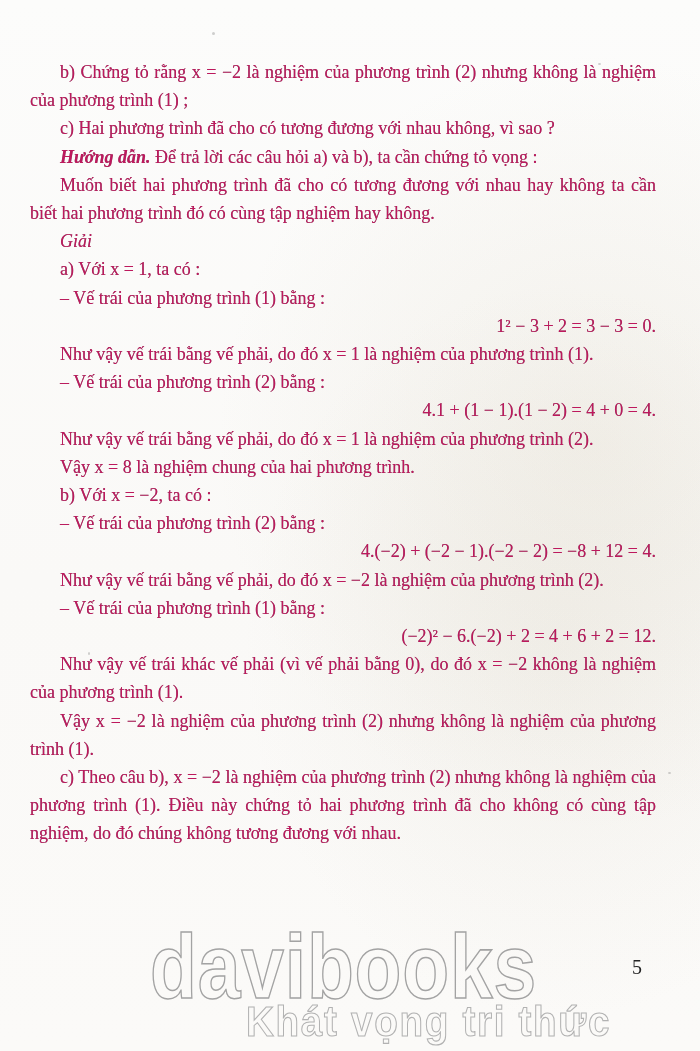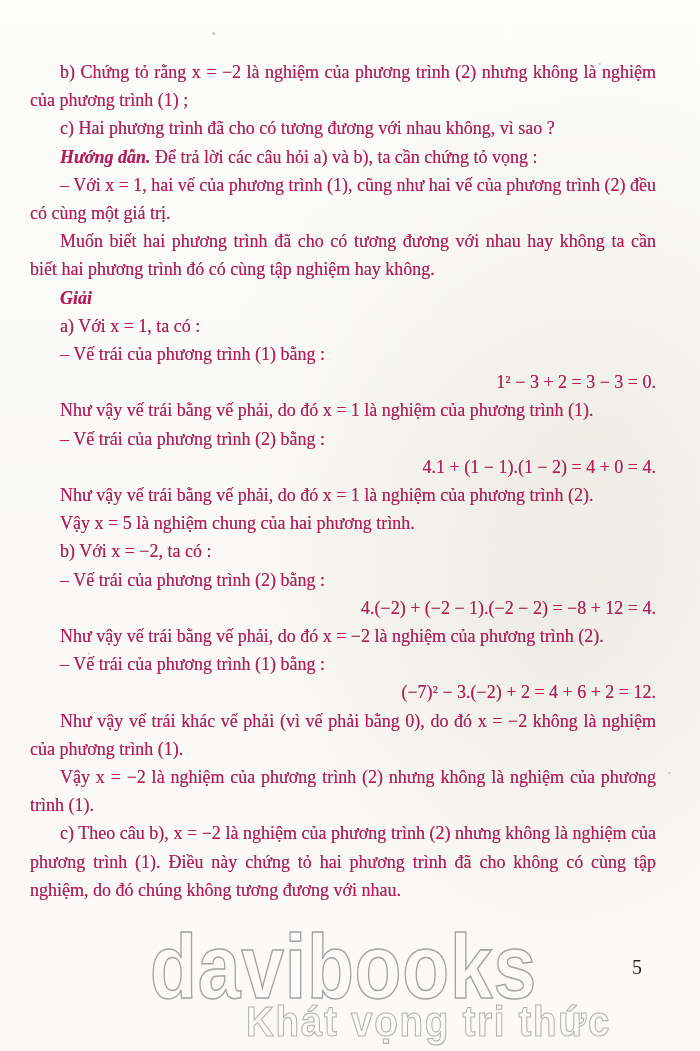--- a/index.html
+++ b/index.html
@@ -18,21 +18,21 @@
     left: 30px; top: 58px;
     width: 626px;
     font-size: 18px;
     line-height: 28.2px;
     color: #be185d;
     text-align: justify;
     text-shadow: 0 0 0.5px rgba(30,30,30,0.55);
   }
   .page-text p { margin: 0; text-indent: 30px; }
   .page-text p.formula { text-align: right; text-indent: 0; }
-  .page-text p.heading { font-weight: bold; font-style: italic; }
+  .page-text p.heading { font-weight: normal; font-style: italic; }
   .lead { font-weight: bold; font-style: italic; font-family: Liberation Serif, serif; }
   .watermark-brand {
     position: absolute;
     left: 150px; top: 922px;
     font-family: "Liberation Sans", sans-serif;
     font-weight: bold;
     font-size: 96px;
     line-height: 1;
     letter-spacing: 1px;
     color: transparent;
@@ -64,37 +64,36 @@
   }
   .scan-speck { position: absolute; background: rgba(120,120,120,0.35); border-radius: 50%; }
 </style>
 </head>
 <body>
 
 <div class="page-text">
     <p class="body">b) Chứng tỏ rằng x = −2 là nghiệm của phương trình (2) nhưng không là nghiệm của phương trình (1) ;</p>
     <p class="body">c) Hai phương trình đã cho có tương đương với nhau không, vì sao ?</p>
     <p class="body"><span class="lead">Hướng dẫn.</span><span> Để trả lời các câu hỏi a) và b), ta cần chứng tỏ vọng :</span></p>
-    <p class="body">– Với x = 1, hai vế của phương trình (1), cũng như hai vế của phương trình (2) đều có cùng một giá trị.</p>
     <p class="body">Muốn biết hai phương trình đã cho có tương đương với nhau hay không ta cần biết hai phương trình đó có cùng tập nghiệm hay không.</p>
     <p class="heading">Giải</p>
     <p class="body">a) Với x = 1, ta có :</p>
     <p class="body">– Vế trái của phương trình (1) bằng :</p>
     <p class="formula">1² − 3 + 2 = 3 − 3 = 0.</p>
     <p class="body">Như vậy vế trái bằng vế phải, do đó x = 1 là nghiệm của phương trình (1).</p>
     <p class="body">– Vế trái của phương trình (2) bằng :</p>
     <p class="formula">4.1 + (1 − 1).(1 − 2) = 4 + 0 = 4.</p>
     <p class="body">Như vậy vế trái bằng vế phải, do đó x = 1 là nghiệm của phương trình (2).</p>
-    <p class="body">Vậy x = 5 là nghiệm chung của hai phương trình.</p>
+    <p class="body">Vậy x = 8 là nghiệm chung của hai phương trình.</p>
     <p class="body">b) Với x = −2, ta có :</p>
     <p class="body">– Vế trái của phương trình (2) bằng :</p>
     <p class="formula">4.(−2) + (−2 − 1).(−2 − 2) = −8 + 12 = 4.</p>
     <p class="body">Như vậy vế trái bằng vế phải, do đó x = −2 là nghiệm của phương trình (2).</p>
     <p class="body">– Vế trái của phương trình (1) bằng :</p>
-    <p class="formula">(−7)² − 3.(−2) + 2 = 4 + 6 + 2 = 12.</p>
+    <p class="formula">(−2)² − 6.(−2) + 2 = 4 + 6 + 2 = 12.</p>
     <p class="body">Như vậy vế trái khác vế phải (vì vế phải bằng 0), do đó x = −2 không là nghiệm của phương trình (1).</p>
     <p class="body">Vậy x = −2 là nghiệm của phương trình (2) nhưng không là nghiệm của phương trình (1).</p>
     <p class="body">c) Theo câu b), x = −2 là nghiệm của phương trình (2) nhưng không là nghiệm của phương trình (1). Điều này chứng tỏ hai phương trình đã cho không có cùng tập nghiệm, do đó chúng không tương đương với nhau.</p>
   </div>
 
 <div class="watermark-brand">davibooks</div>
 <div class="watermark-slogan">Khát vọng tri thức</div>
 
 <div class="page-number">5</div>
 

